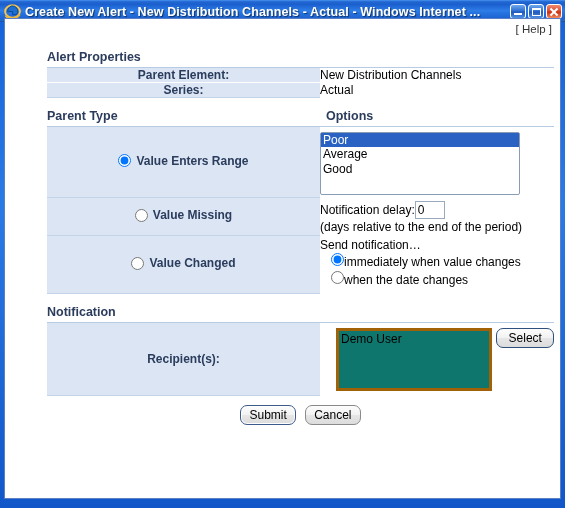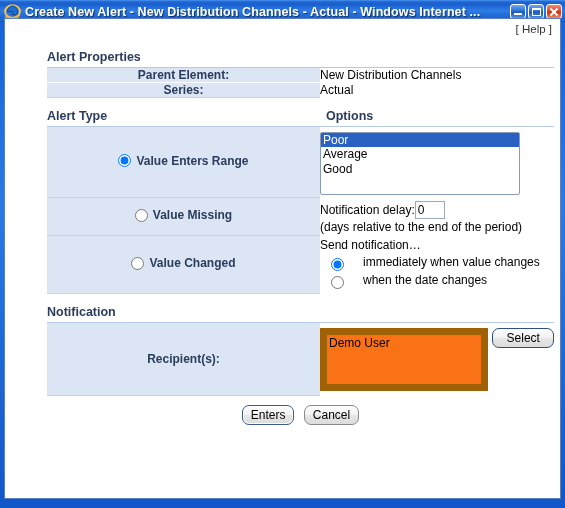--- a/index.html
+++ b/index.html
@@ -210,26 +210,27 @@
   input.delay {
     width: 30px; height: 18px;
   }
   input.www {
     width: 200px; height: 19px;
   }
   textarea.recips {
     width: 200px; height: 63px;
     font-family: "Liberation Sans", sans-serif;
     font-size: 12px;
-    border: 7px solid #a16207;
+    border: 3px solid #a16207;
     box-sizing: border-box;
     padding: 1px 2px;
     resize: none;
-    background: #f97316;
+    background: #0f766e;
     color: #000;
+    margin-left: 16px;
   }
 
   button.btn {
     font-family: "Liberation Sans", sans-serif;
     font-size: 12px;
     background: #f1f1f1;
     background: linear-gradient(to bottom,#fdfdfd 0%, #f2f2f2 48%, #e6e6e6 52%, #dcdcdc 100%);
     border: 1px solid #8a8a8a;
     border-radius: 7px;
     padding: 2px 8px;
@@ -250,22 +251,22 @@
     padding-left: 6px;
   }
   .note {
     font-size: 12px;
     color: #000;
     line-height: 16px;
   }
   .sub-radio {
     padding-left: 11px;
     display: flex;
-    align-items: flex-end;
-    gap: 19px;
+    align-items: flex-start;
+    gap: 0;
     line-height: 18px;
   }
   .btn-row {
     text-align: center;
     padding-top: 9px;
   }
   .btn-row button { margin: 0 3px; }
 </style>
 </head>
 <body>
@@ -313,21 +314,21 @@
           <td class="val">New Distribution Channels</td>
         </tr>
         <tr>
           <td class="lbl sep">Series:</td>
           <td class="val">Actual</td>
         </tr>
       </tbody>
         </table>
 
       <div class="section-head-row" style="padding:11px 0 3px 0;">
-        <div class="sh-left">Alert Type</div>
+        <div class="sh-left">Parent Type</div>
         <div class="sh-right" style="padding-left:6px;">Options</div>
       </div>
       <div class="hr"></div>
 
       <table class="grid">
         <tbody>
             <tr>
           <td class="lbl sep" style="height:70px;">
             <label class="radio-line">
               <input type="radio" name="alerttype" checked="" style="">
@@ -390,19 +391,19 @@
             <div style="display:flex;align-items:flex-start;gap:4px;">
               <textarea class="recips" style="">Demo User</textarea>
               <button class="btn select-btn">Select</button>
             </div>
           </td>
         </tr>
       </tbody>
         </table>
 
       <div class="btn-row">
-        <button class="btn default">Enters</button>
+        <button class="btn default">Submit</button>
         <button class="btn">Cancel</button>
       </div>
 
     </div>
   </div>
 </div>
 
 </body></html>

